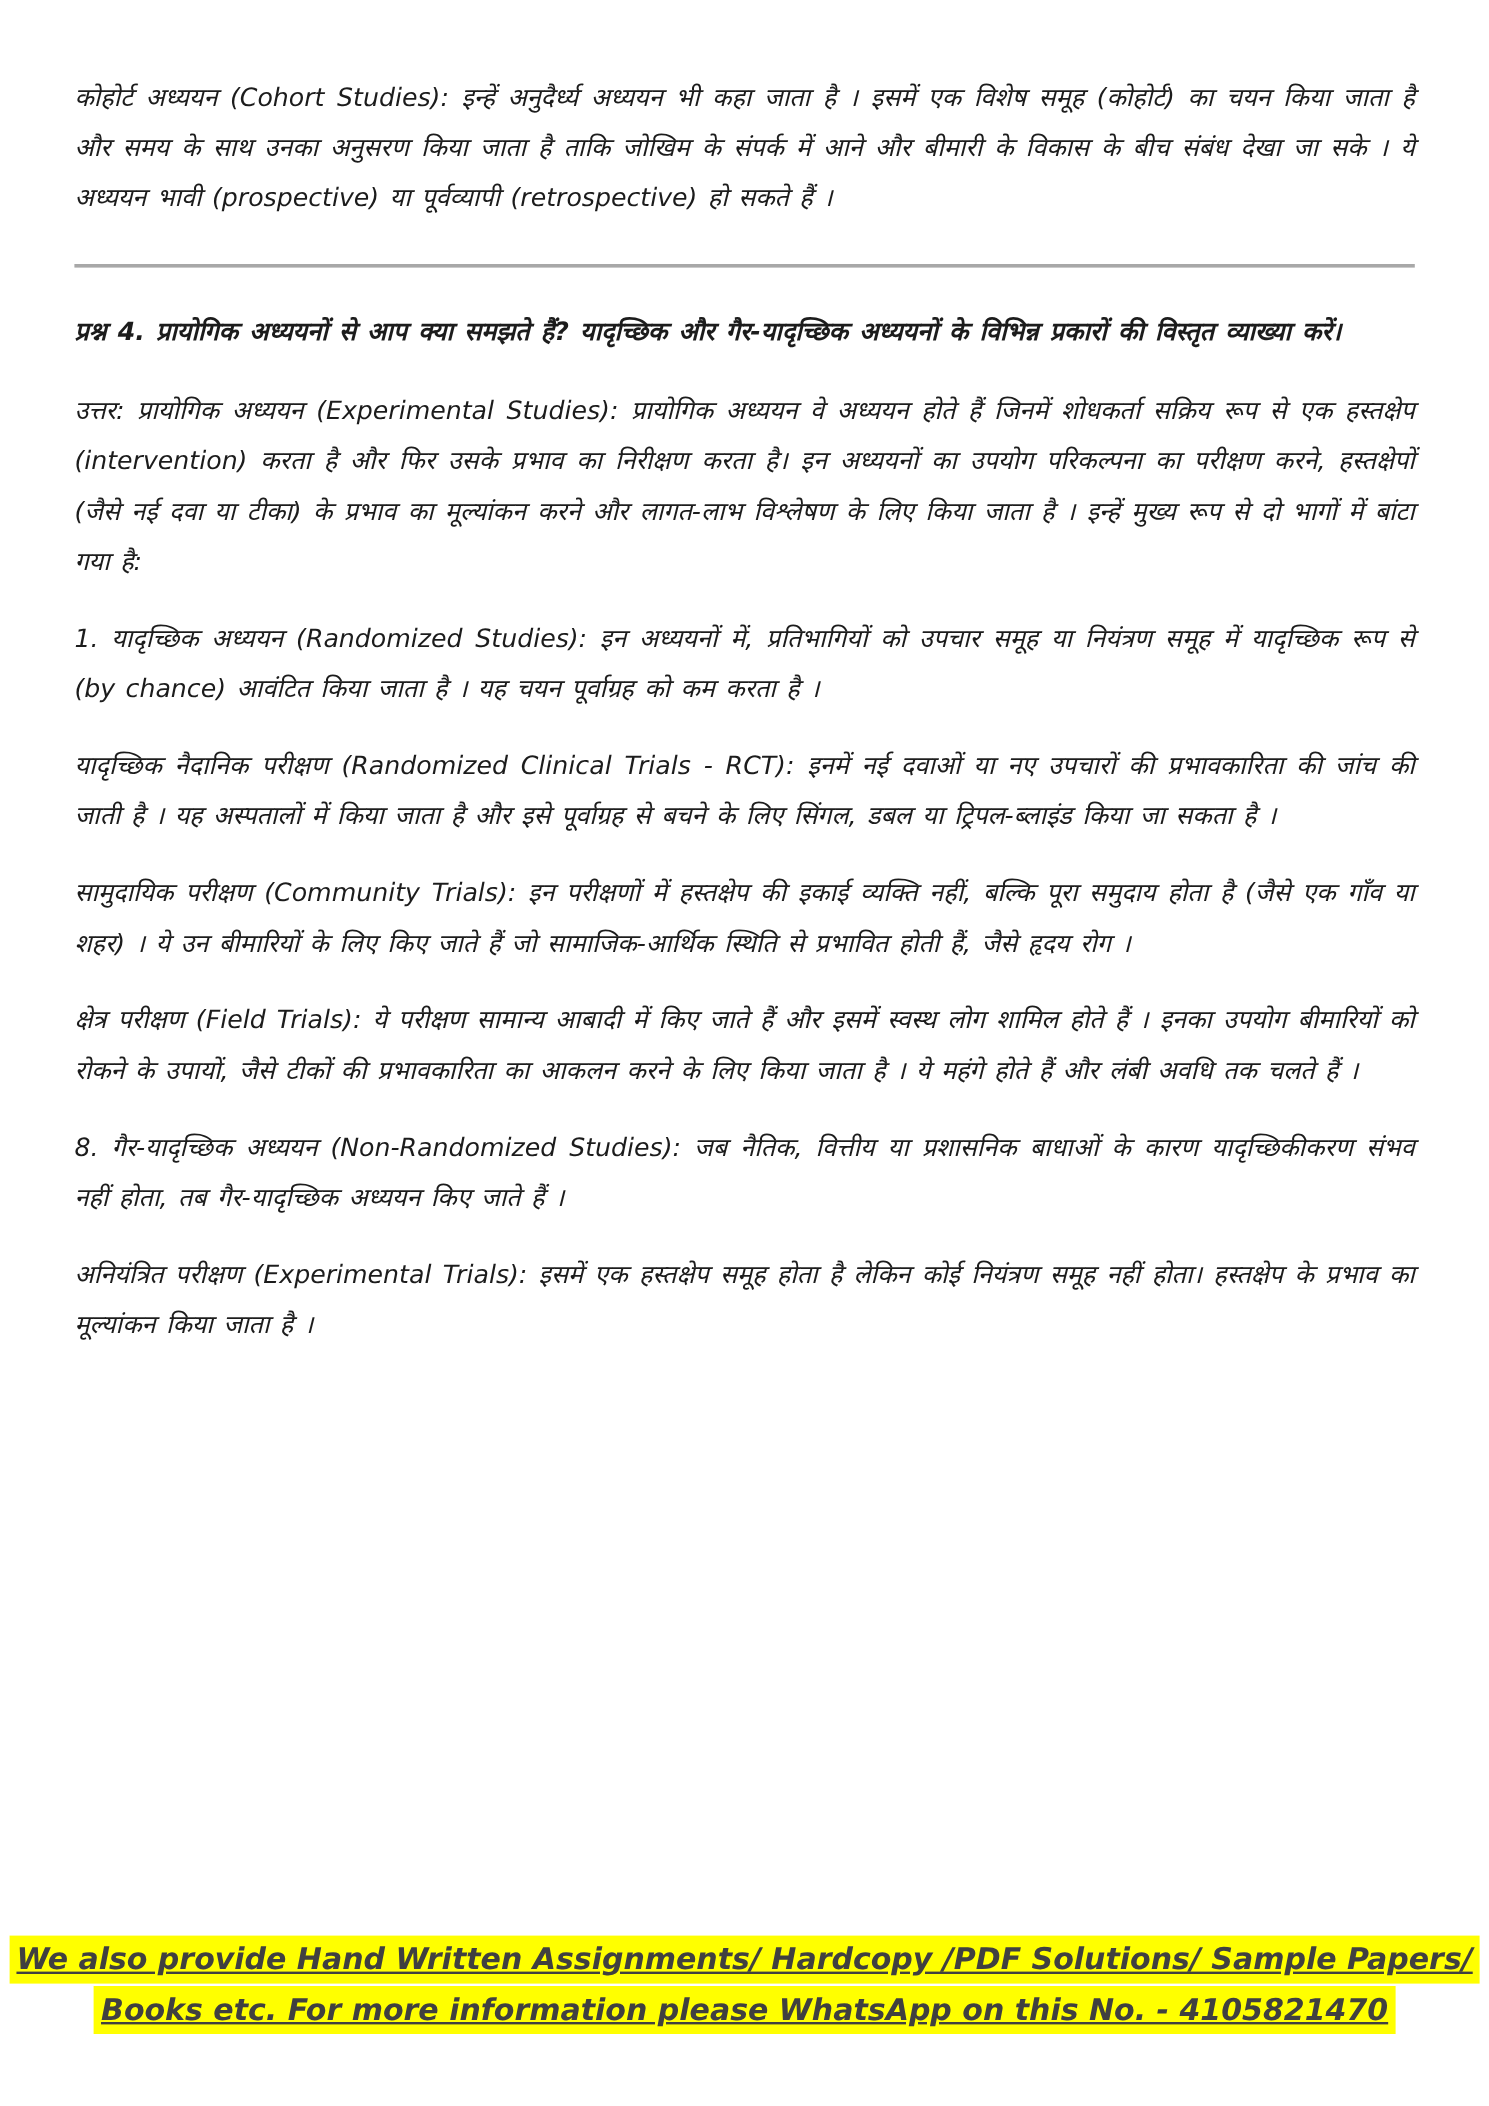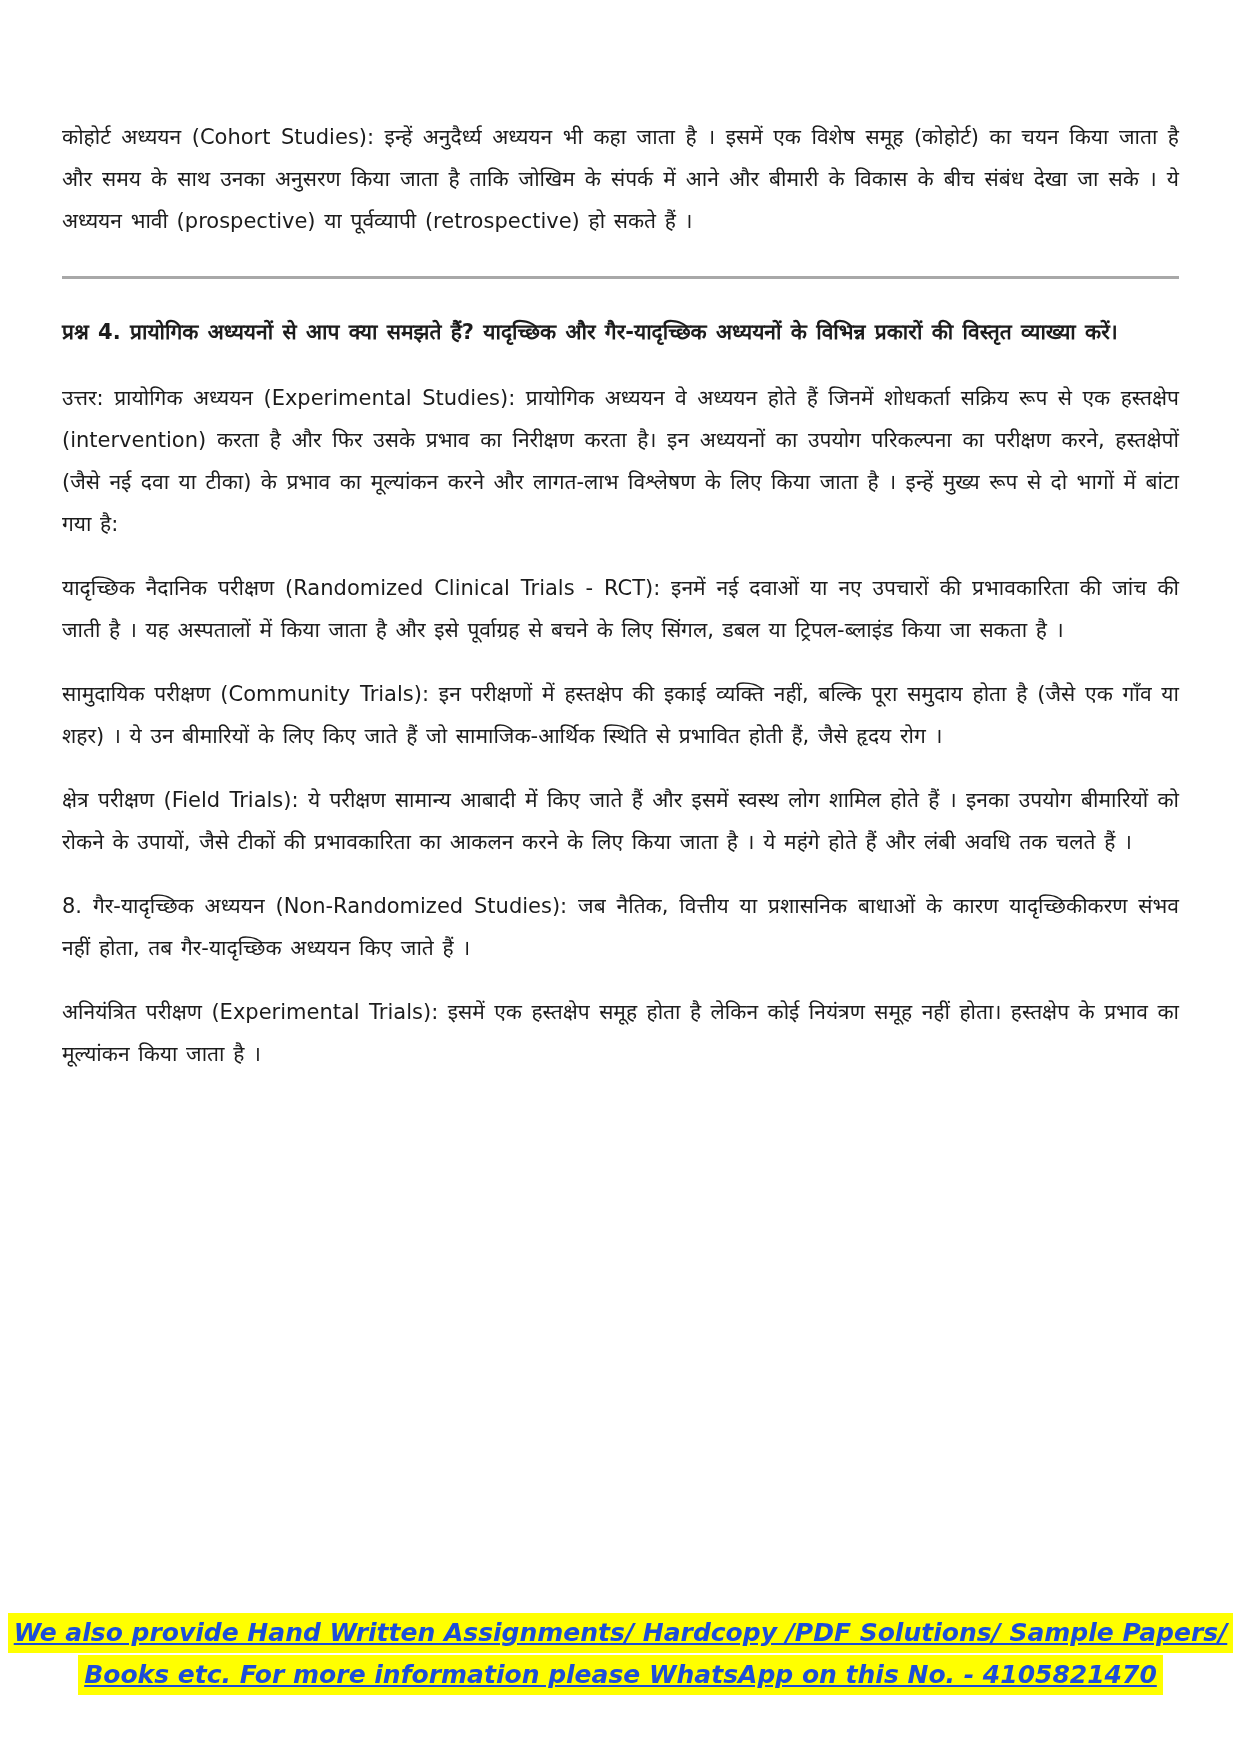--- a/index.html
+++ b/index.html
@@ -12,21 +12,22 @@
     width: 1241px;
     height: 1755px;
     background: #ffffff;
     font-family: "DejaVu Sans", "Liberation Sans", sans-serif;
     color: #1c1c1c;
     overflow: hidden;
     box-sizing: border-box;
   }
   .content {
     box-sizing: border-box;
-    padding: 116px 62px 0 62px;
+    padding: 60px 62px 0 62px;
+    font-style: italic;
   }
   .para {
     font-size: 21px;
     line-height: 42px;
     text-align: justify;
     margin: 0 0 22px 0;
     word-spacing: 2px;
   }
   .question-heading {
     font-size: 21px;
@@ -48,21 +49,21 @@
     bottom: 58px;
     text-align: center;
   }
   .footer-line {
     display: block;
     margin: 2px 0;
   }
   .footer-line span {
     display: inline-block;
     background: #ffff00;
-    color: #1d4ed8;
+    color: #404040;
     font-weight: bold;
     font-style: italic;
     text-decoration: underline;
     font-size: 25px;
     line-height: 40px;
     padding: 0 6px;
   }
 </style>
 </head>
 <body>
@@ -71,20 +72,21 @@
   <div class="content">
 
     <p class="para">कोहोर्ट अध्ययन (Cohort Studies): इन्हें अनुदैर्ध्य अध्ययन भी कहा जाता है । इसमें एक विशेष समूह (कोहोर्ट) का चयन किया जाता है और समय के साथ उनका अनुसरण किया जाता है ताकि जोखिम के संपर्क में आने और बीमारी के विकास के बीच संबंध देखा जा सके । ये अध्ययन भावी (prospective) या पूर्वव्यापी (retrospective) हो सकते हैं ।</p>
 
     <hr class="divider">
 
     <p class="question-heading">प्रश्न 4. प्रायोगिक अध्ययनों से आप क्या समझते हैं? यादृच्छिक और गैर-यादृच्छिक अध्ययनों के विभिन्न प्रकारों की विस्तृत व्याख्या करें।</p>
 
     <p class="para">उत्तर: प्रायोगिक अध्ययन (Experimental Studies): प्रायोगिक अध्ययन वे अध्ययन होते हैं जिनमें शोधकर्ता सक्रिय रूप से एक हस्तक्षेप (intervention) करता है और फिर उसके प्रभाव का निरीक्षण करता है। इन अध्ययनों का उपयोग परिकल्पना का परीक्षण करने, हस्तक्षेपों (जैसे नई दवा या टीका) के प्रभाव का मूल्यांकन करने और लागत-लाभ विश्लेषण के लिए किया जाता है । इन्हें मुख्य रूप से दो भागों में बांटा गया है:</p>
 
+    <p class="para">1. यादृच्छिक अध्ययन (Randomized Studies): इन अध्ययनों में, प्रतिभागियों को उपचार समूह या नियंत्रण समूह में यादृच्छिक रूप से (by chance) आवंटित किया जाता है । यह चयन पूर्वाग्रह को कम करता है ।</p>
 
     <p class="para">यादृच्छिक नैदानिक परीक्षण (Randomized Clinical Trials - RCT): इनमें नई दवाओं या नए उपचारों की प्रभावकारिता की जांच की जाती है । यह अस्पतालों में किया जाता है और इसे पूर्वाग्रह से बचने के लिए सिंगल, डबल या ट्रिपल-ब्लाइंड किया जा सकता है ।</p>
 
     <p class="para">सामुदायिक परीक्षण (Community Trials): इन परीक्षणों में हस्तक्षेप की इकाई व्यक्ति नहीं, बल्कि पूरा समुदाय होता है (जैसे एक गाँव या शहर) । ये उन बीमारियों के लिए किए जाते हैं जो सामाजिक-आर्थिक स्थिति से प्रभावित होती हैं, जैसे हृदय रोग ।</p>
 
     <p class="para">क्षेत्र परीक्षण (Field Trials): ये परीक्षण सामान्य आबादी में किए जाते हैं और इसमें स्वस्थ लोग शामिल होते हैं । इनका उपयोग बीमारियों को रोकने के उपायों, जैसे टीकों की प्रभावकारिता का आकलन करने के लिए किया जाता है । ये महंगे होते हैं और लंबी अवधि तक चलते हैं ।</p>
 
     <p class="para">8. गैर-यादृच्छिक अध्ययन (Non-Randomized Studies): जब नैतिक, वित्तीय या प्रशासनिक बाधाओं के कारण यादृच्छिकीकरण संभव नहीं होता, तब गैर-यादृच्छिक अध्ययन किए जाते हैं ।</p>
 
     <p class="para">अनियंत्रित परीक्षण (Experimental Trials): इसमें एक हस्तक्षेप समूह होता है लेकिन कोई नियंत्रण समूह नहीं होता। हस्तक्षेप के प्रभाव का मूल्यांकन किया जाता है ।</p>

